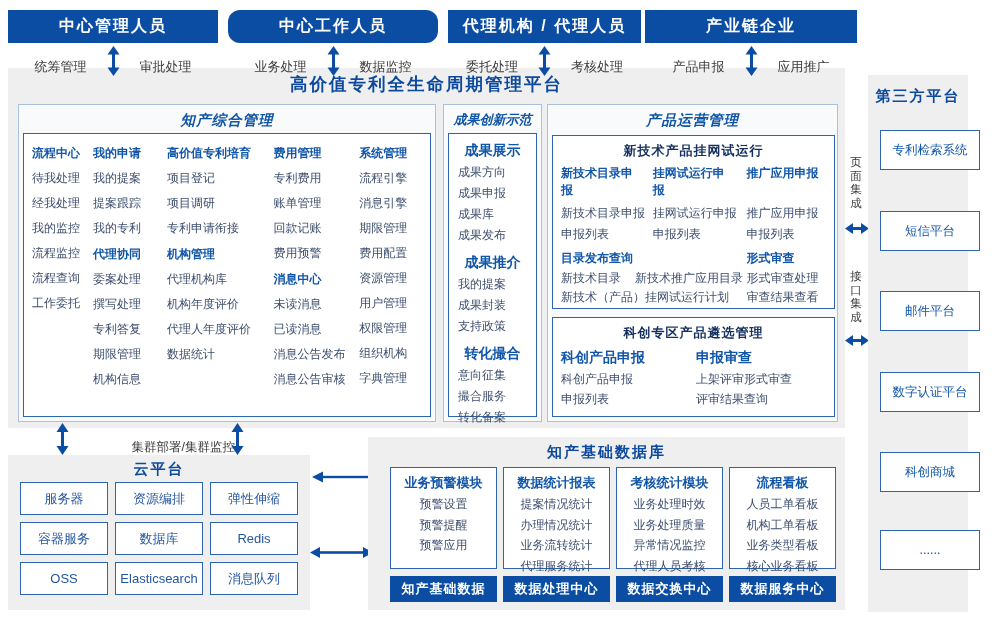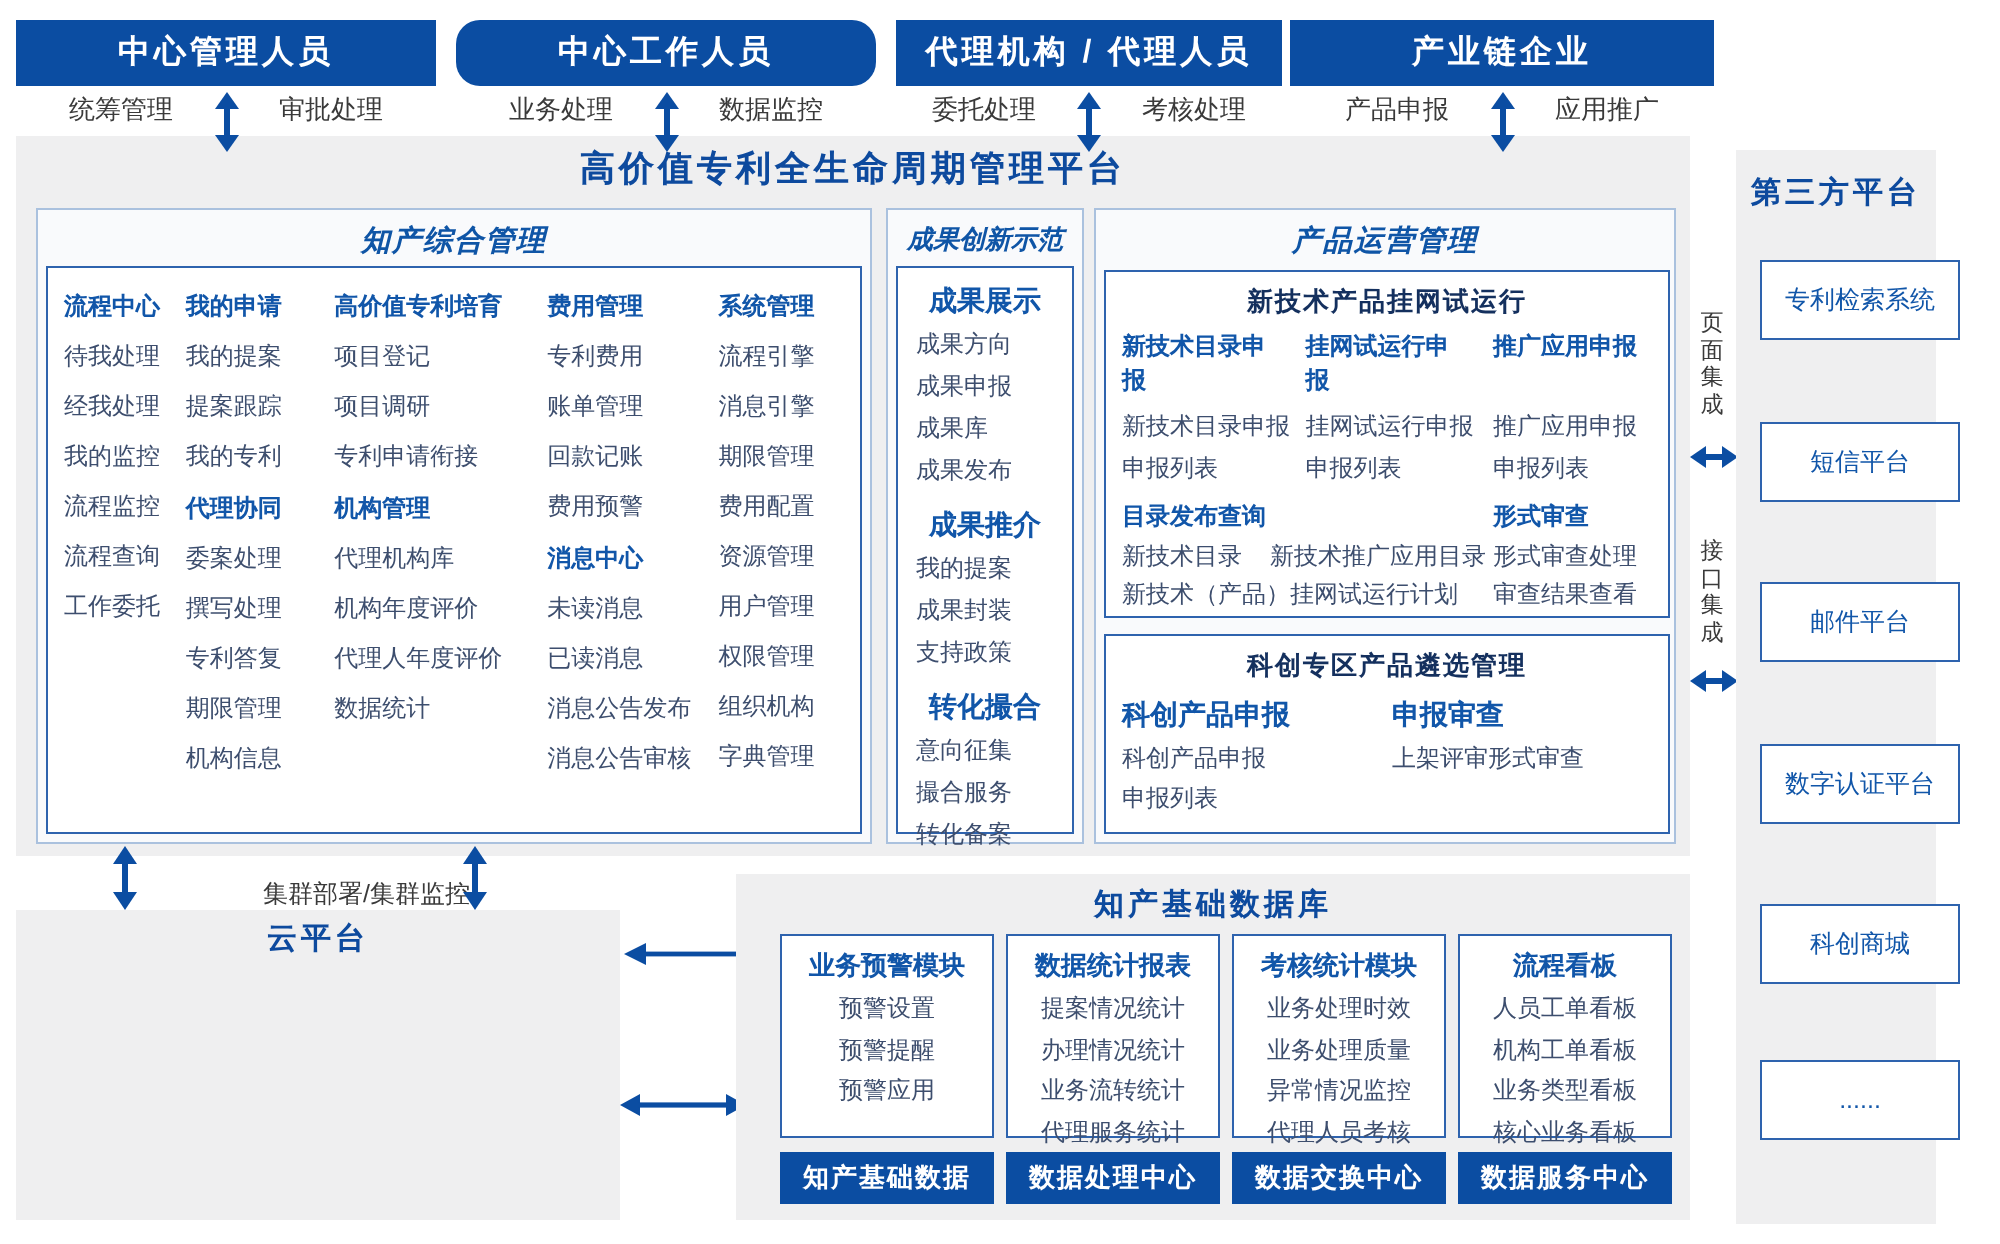--- a/index.html
+++ b/index.html
@@ -8,21 +8,21 @@
     --dark-navy:#14305e; --label:#3a3a3a;
   }
   *{margin:0;padding:0;box-sizing:border-box;}
   body{font-family:"Liberation Sans","DejaVu Sans",sans-serif;background:#fff;}
   #canvas{position:relative;width:1000px;height:622px;background:#fff;overflow:hidden;}
   .abs{position:absolute;}
   svg.arrow{fill:var(--accent);display:block;}
   
   .hdrbox{position:absolute;top:10px;height:33px;background:var(--accent);color:#fff;
     font-weight:bold;font-size:16px;display:flex;align-items:center;justify-content:center;letter-spacing:2px;}
-  .subrow{position:absolute;top:46px;height:30px;display:flex;align-items:flex-start;justify-content:center;gap:20px;
+  .subrow{position:absolute;top:46px;height:30px;display:flex;align-items:flex-end;justify-content:center;gap:20px;
     font-size:13px;color:var(--label);z-index:5;}
   
   .panel{background:var(--panel);}
   .page-title{position:absolute;left:8px;top:72px;width:837px;text-align:center;
     font-size:17.5px;font-weight:bold;color:var(--title);letter-spacing:2px;}
   .section{position:absolute;background:#f9fafc;border:1px solid var(--outer-border);}
   .sec-title{text-align:center;font-weight:bold;font-style:italic;font-size:14.5px;color:var(--sec-title);
     padding-top:6px;letter-spacing:1px;}
   .innerbox{position:absolute;left:4px;right:4px;bottom:4px;top:28px;background:#fff;border:1.5px solid var(--box-border);}
   .chdr{font-size:12px;font-weight:bold;color:var(--col-hdr);line-height:26px;white-space:nowrap;}
@@ -234,20 +234,21 @@
       <div class="pbox-title">科创专区产品遴选管理</div>
       <div class="pcols" style="padding-top:2px;">
         <div class="pcol" style="width:135px">
           <div class="chdr" style="line-height:24px;font-size:14px;margin-bottom:0;">科创产品申报</div>
           <div class="citem" style="line-height:20px;">科创产品申报</div>
           <div class="citem" style="line-height:20px;">申报列表</div>
         </div>
         <div class="pcol" style="width:130px">
           <div class="chdr" style="line-height:24px;font-size:14px;margin-bottom:0;">申报审查</div>
           <div class="citem" style="line-height:20px;">上架评审形式审查</div>
+          <div class="citem" style="line-height:20px;">评审结果查询</div>
         </div>
       </div>
     </div>
   </div>
 
   <div class="abs vtext" style="left:849px;top:156px;">页面集成</div>
   <svg class="arrow abs" style="left:845px;top:222px;" width="24" height="13" viewBox="0 0 24 13">
       <polygon points="0,6.5 8,1 8,12"></polygon>
       <rect x="7" y="5" width="10" height="3"></rect>
       <polygon points="24,6.5 16,1 16,12"></polygon>
@@ -276,20 +277,31 @@
     </svg>
   <div class="abs small-label" style="left:95px;top:439px;width:140px;text-align:right;">集群部署/集群监控</div>
   <svg class="arrow abs" style="left:231px;top:423px;" width="13" height="32" viewBox="0 0 13 32">
       <polygon points="6.5,0 12.5,9 0.5,9"></polygon>
       <rect x="5" y="8" width="3" height="16"></rect>
       <polygon points="6.5,32 12.5,23 0.5,23"></polygon>
     </svg>
 
   <div class="abs panel" style="left:8px;top:455px;width:302px;height:155px;">
     <div class="big-title" style="margin-top:5px;">云平台</div>
+    <div class="cloud-grid">
+      <div class="cloud-cell">服务器</div>
+      <div class="cloud-cell">资源编排</div>
+      <div class="cloud-cell">弹性伸缩</div>
+      <div class="cloud-cell">容器服务</div>
+      <div class="cloud-cell">数据库</div>
+      <div class="cloud-cell">Redis</div>
+      <div class="cloud-cell">OSS</div>
+      <div class="cloud-cell">Elasticsearch</div>
+      <div class="cloud-cell">消息队列</div>
+    </div>
   </div>
 
   <svg class="arrow abs" style="left:312px;top:471px;" width="74" height="12" viewBox="0 0 74 12">
       <polygon points="0,6 11,0.5 11,11.5"></polygon>
       <rect x="10" y="4.8" width="64" height="2.4"></rect>
     </svg>
   <svg class="arrow abs" style="left:310px;top:546px;" width="63" height="13" viewBox="0 0 63 13">
       <polygon points="0,6.5 10,1 10,12"></polygon>
       <rect x="9" y="5.2" width="45" height="2.6"></rect>
       <polygon points="63,6.5 53,1 53,12"></polygon>

